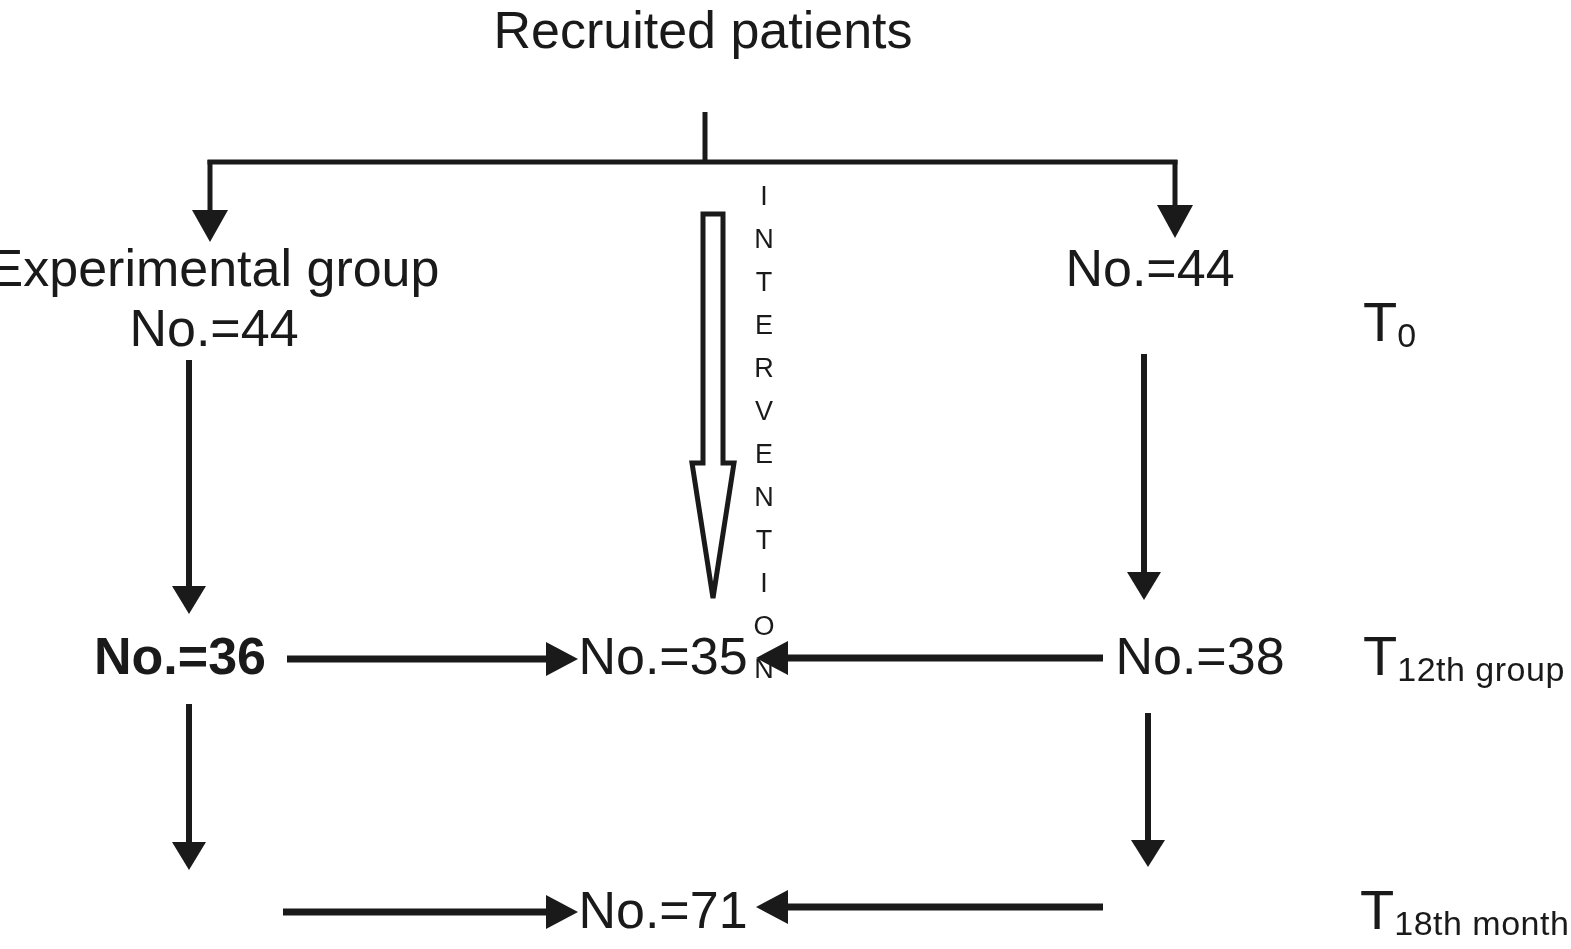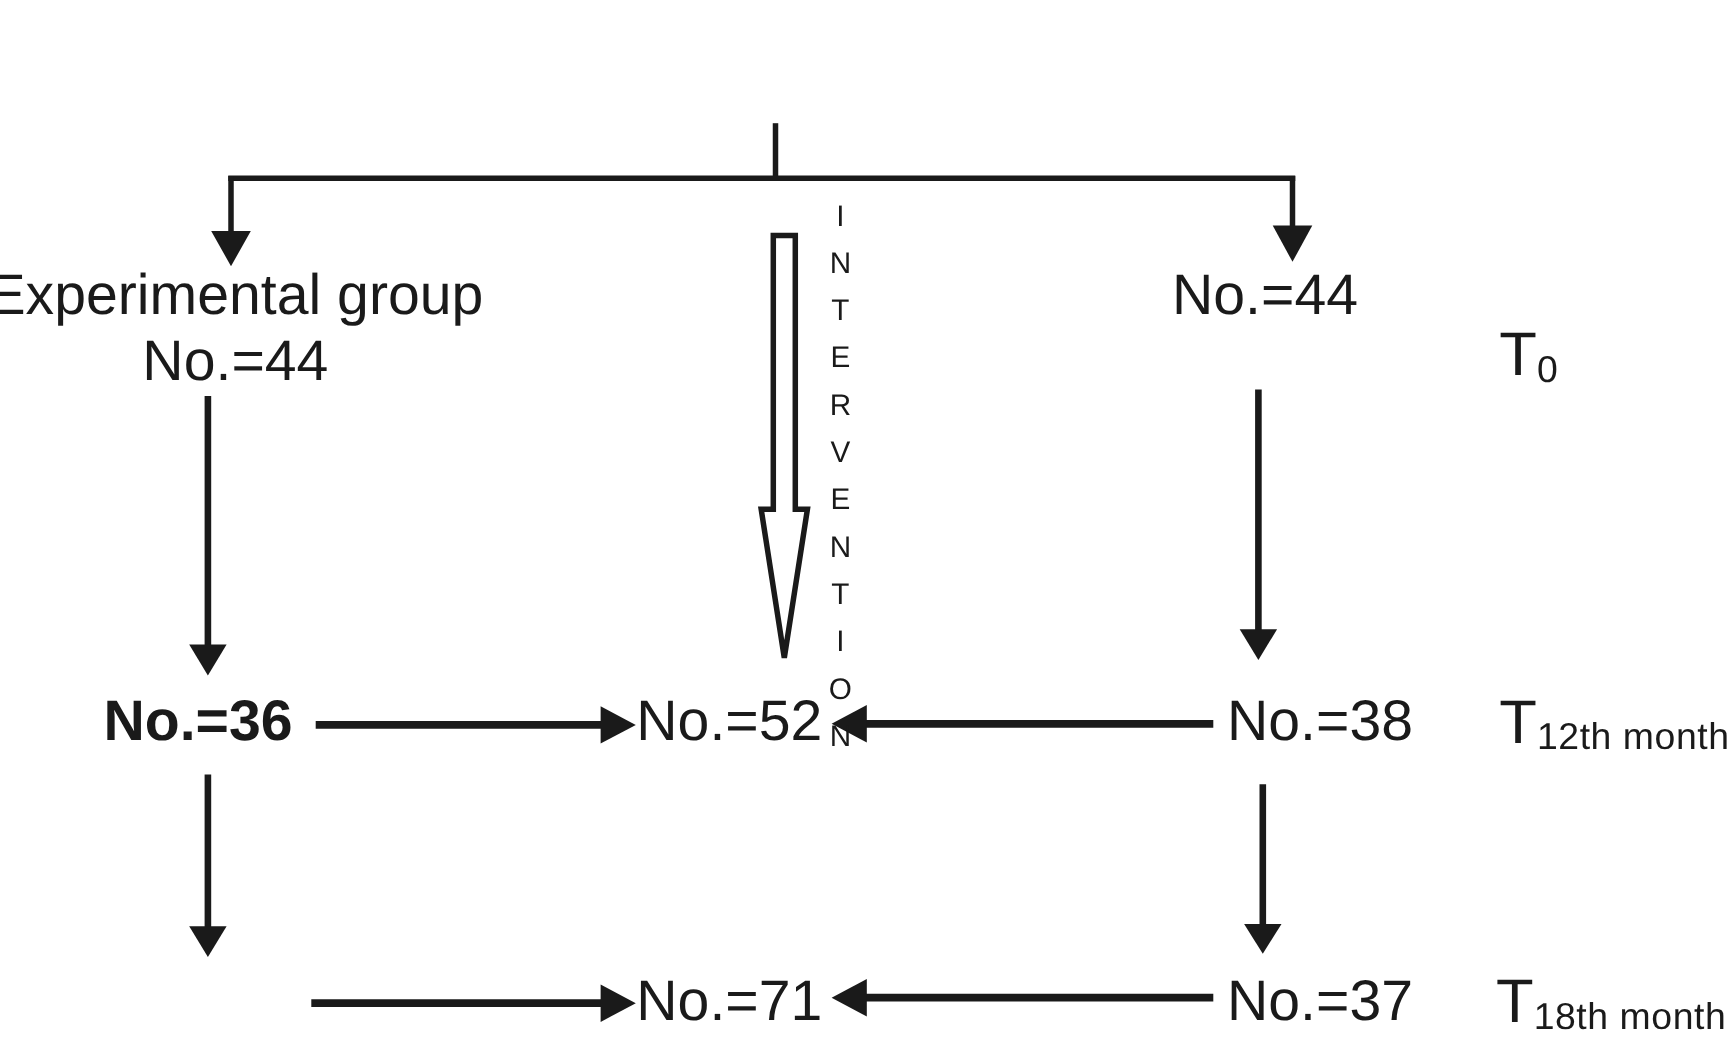--- a/index.html
+++ b/index.html
@@ -121,43 +121,43 @@
 
     <g>
       <line x1="786" y1="907" x2="1103" y2="907" stroke="#1a1a1a" stroke-width="7"></line>
       <polygon points="788,890 788,924 756,907" fill="#1a1a1a"></polygon>
     </g>
 
     <polygon points="703,214 723,214 723,463 734,463 713,598 692,463 703,463" fill="#ffffff" stroke="#1a1a1a" stroke-width="5" stroke-linejoin="miter"></polygon>
   </svg>
 
   <div class="node" style="left:703px; top:0px;">
+    <div>Recruited patients</div>
   </div>
 
   <div class="node" style="left:214px; top:238px;">
     <div>Experimental group</div>
     <div>No.=44</div>
   </div>
 
   <div class="node" style="left:1150px; top:238px;">
     <div>No.=44</div>
   </div>
 
   <div class="vertical-word" style="left:750px; top:181px;">INTERVENTION</div>
 
   <div class="cell" style="left:180px; top:628px;font-weight:bold;">No.=36</div>
-  <div class="cell" style="left:663px; top:628px;">No.=52</div>
+  <div class="cell" style="left:663px; top:628px;">No.=35</div>
   <div class="cell" style="left:1200px; top:628px;">No.=38</div>
 
   <div class="cell" style="left:663px; top:882px;">No.=71</div>
-  <div class="cell" style="left:1200px; top:882px;">No.=37</div>
 
   <div class="tlabel" style="left:1363px; top:294px;">
     <span class="t-main">T</span><span class="t-sub">0</span>
   </div>
   <div class="tlabel" style="left:1363px; top:628px;">
-    <span class="t-main">T</span><span class="t-sub">12th month</span>
+    <span class="t-main">T</span><span class="t-sub">12th group</span>
   </div>
   <div class="tlabel" style="left:1360px; top:882px;">
     <span class="t-main">T</span><span class="t-sub">18th month</span>
   </div>
 
 </div>
 
 </body></html>

